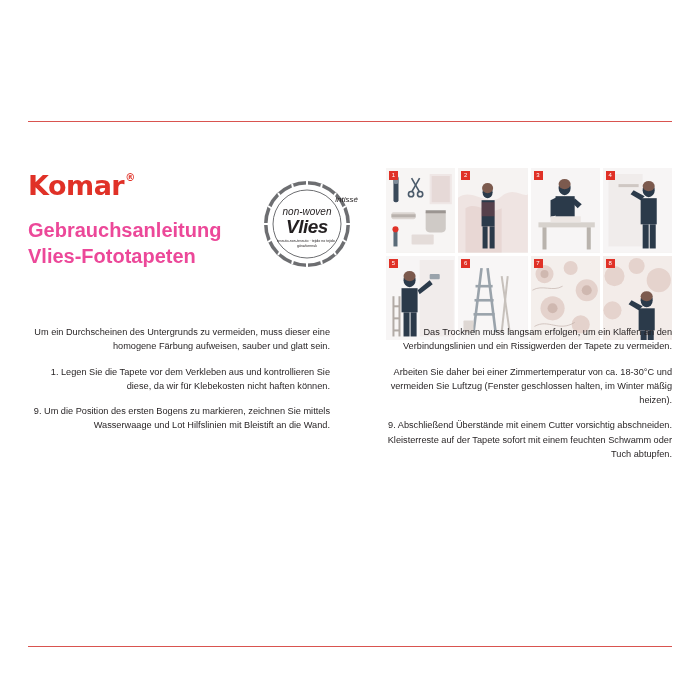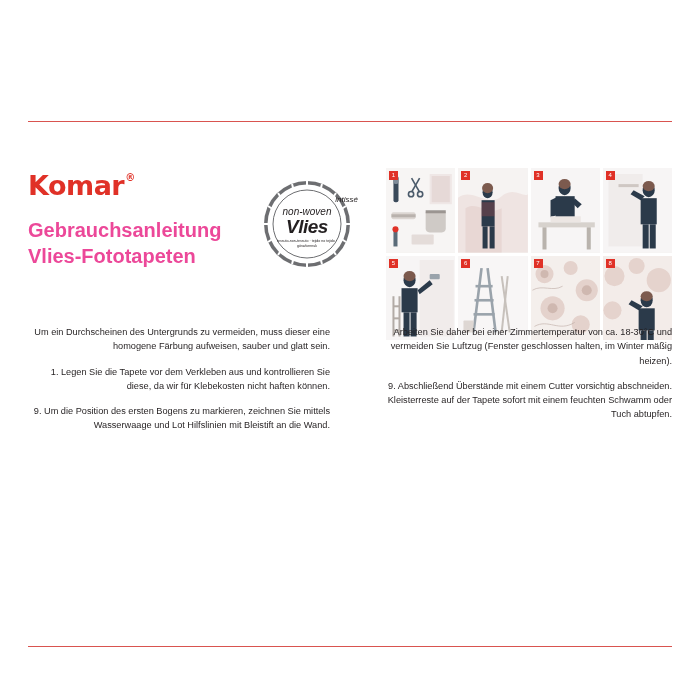--- a/index.html
+++ b/index.html
@@ -369,18 +369,19 @@
     </div>
   </div>
 
   <div class="cols">
     <div class="col left">
       <p>Um ein Durchscheinen des Untergrunds zu vermeiden, muss dieser eine homogene Färbung aufweisen, sauber und glatt sein.</p>
       <p>1. Legen Sie die Tapete vor dem Verkleben aus und kontrollieren Sie diese, da wir für Klebekosten nicht haften können.</p>
       <p>9. Um die Position des ersten Bogens zu markieren, zeichnen Sie mittels Wasserwaage und Lot Hilfslinien mit Bleistift an die Wand.</p>
     </div>
     <div class="col right">
+      <p>Das Trocknen muss langsam erfolgen, um ein Klaffen an den Verbindungslinien und ein Rissigwerden der Tapete zu vermeiden.</p>
       <p>Arbeiten Sie daher bei einer Zimmertemperatur von ca. 18-30°C und vermeiden Sie Luftzug (Fenster geschlossen halten, im Winter mäßig heizen).</p>
       <p>9. Abschließend Überstände mit einem Cutter vorsichtig abschneiden. Kleisterreste auf der Tapete sofort mit einem feuchten Schwamm oder Tuch abtupfen.</p>
     </div>
   </div>
 
 </div>
 
 </body></html>

